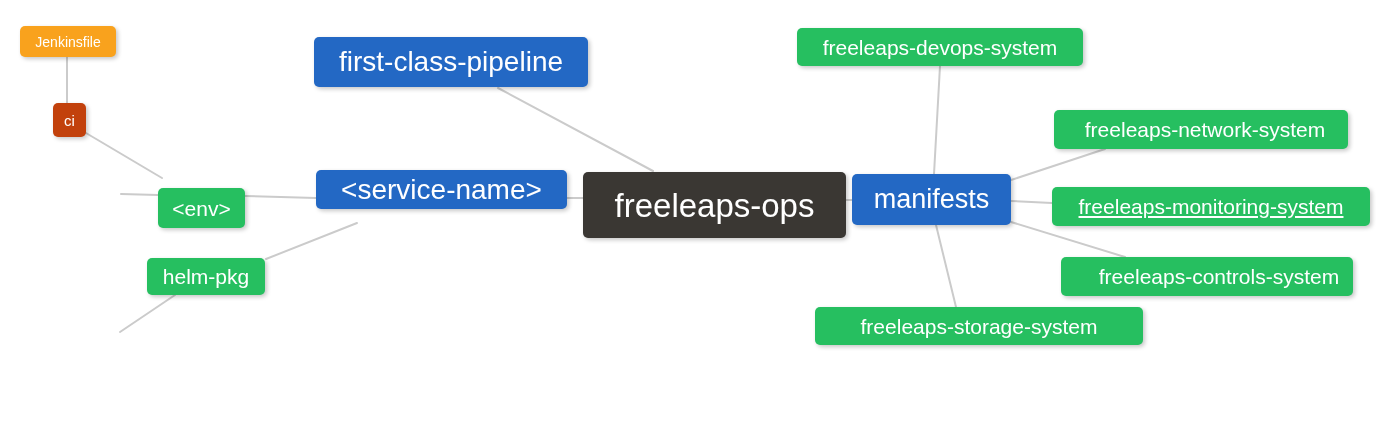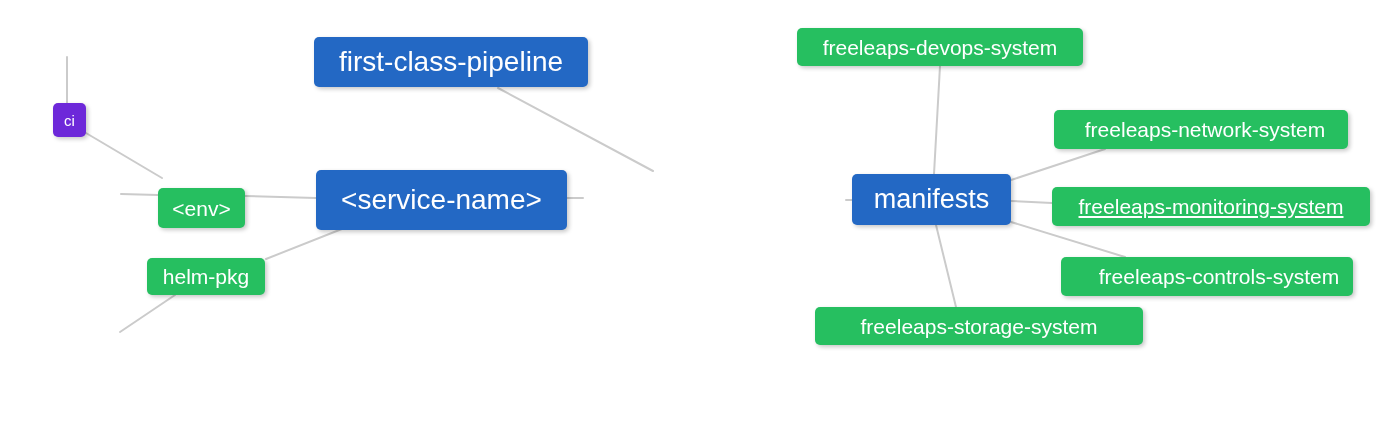--- a/index.html
+++ b/index.html
@@ -36,21 +36,21 @@
     border-radius: 5px;
     box-shadow: 2px 2px 4px rgba(0,0,0,0.22);
     white-space: nowrap;
     cursor: pointer;
     box-sizing: border-box;
     line-height: 1;
   }
   .node.root      { background: #3a3733; }
   .node.blue      { background: #2368c4; }
   .node.green     { background: #26bf60; }
-  .node.red       { background: #6d28d9; }
+  .node.red       { background: #c2410c; }
   .node.orange    { background: #f9a21d; }
 </style>
 </head>
 <body>
 
 <div class="canvas">
 
   <svg class="edges" viewBox="0 0 1390 421" xmlns="http://www.w3.org/2000/svg">
     <line x1="67" y1="57" x2="67" y2="103"></line>
     <line x1="86" y1="133" x2="162" y2="178"></line>
@@ -61,33 +61,35 @@
     <line x1="498" y1="88" x2="653" y2="171"></line>
     <line x1="567" y1="198" x2="583" y2="198"></line>
     <line x1="846" y1="200" x2="852" y2="200"></line>
     <line x1="940" y1="66" x2="934" y2="174"></line>
     <line x1="1011" y1="180" x2="1105" y2="149"></line>
     <line x1="1011" y1="201" x2="1052" y2="203"></line>
     <line x1="1011" y1="222" x2="1125" y2="257"></line>
     <line x1="936" y1="225" x2="956" y2="307"></line>
   </svg>
 
+  <div class="node orange" style="left:20px;  top:26px;  width:96px;  height:31px; font-size:14px;">Jenkinsfile</div>
 
   <div class="node red" style="left:53px;  top:103px; width:33px;  height:34px; font-size:15px;">ci</div>
 
 
   <div class="node green" style="left:158px; top:177px; width:87px;  height:40px; font-size:21px;margin-top:11px;">&lt;env&gt;</div>
 
   <div class="node green" style="left:147px; top:258px; width:118px; height:37px; font-size:21px;">helm-pkg</div>
 
 
   <div class="node blue" style="left:314px; top:37px;  width:274px; height:50px; font-size:28px;">first-class-pipeline</div>
 
-  <div class="node blue" style="left:316px; top:170px; width:251px; height:60px; font-size:28px;">&lt;service-name&gt;</div>
+  <div class="node blue" style="left:316px; top:170px; width:251px; height:39px; font-size:28px;">&lt;service-name&gt;</div>
 
+  <div class="node root" style="left:583px; top:172px; width:263px; height:66px; font-size:33px;">freeleaps-ops</div>
 
   <div class="node blue" style="left:852px; top:174px; width:159px; height:51px; font-size:27px;">manifests</div>
 
   <div class="node green" style="left:797px; top:28px;  width:286px; height:38px; font-size:21px;">freeleaps-devops-system</div>
 
   <div class="node green" style="left:1054px; top:110px; width:294px; height:39px; font-size:21px;padding-left:8px;">freeleaps-network-system</div>
 
   <div class="node green" style="left:1052px; top:187px; width:318px; height:39px; font-size:21px;text-decoration:underline;">freeleaps-monitoring-system</div>
 
   <div class="node green" style="left:1061px; top:257px; width:292px; height:39px; font-size:21px;padding-left:24px;">freeleaps-controls-system</div>

